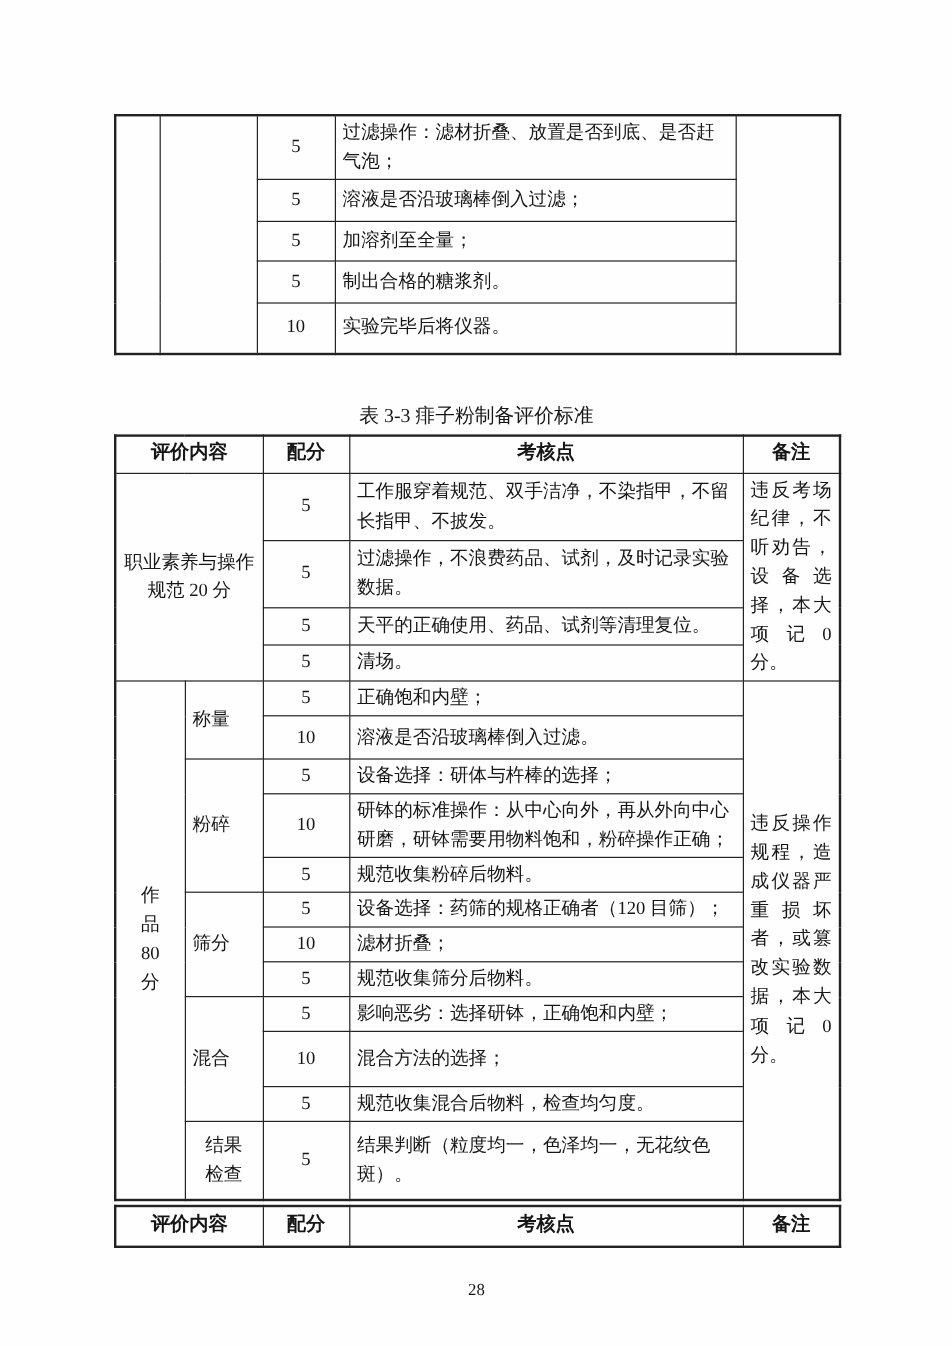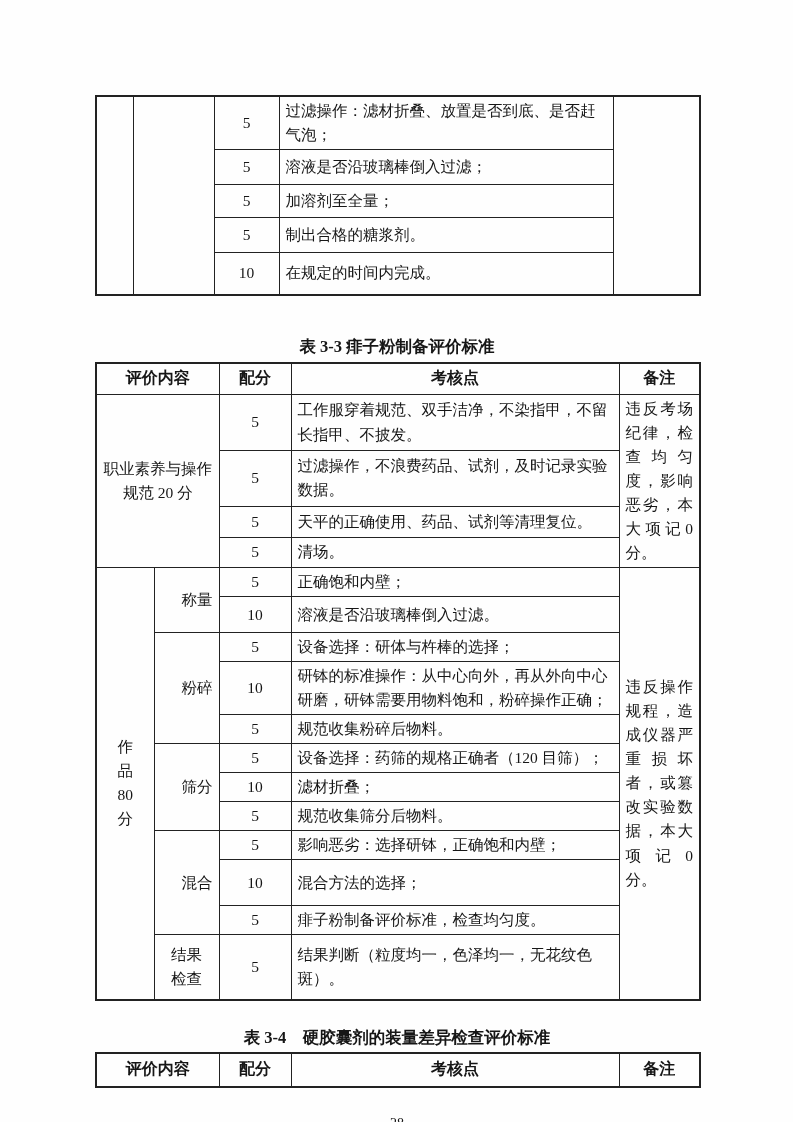--- a/index.html
+++ b/index.html
@@ -2,26 +2,26 @@
 <html><head>
 <meta charset="utf-8">
 <style>
   html,body{margin:0;padding:0;}
   body{width:793px;height:1122px;background:#fefefe;font-family:"Liberation Serif","DejaVu Serif",serif;color:#161616;}
   .page{position:relative;width:793px;height:1122px;overflow:hidden;}
   table.t{border-collapse:collapse;table-layout:fixed;margin-left:95px;border:2px solid #222;}
   table.t td{border:1px solid #222;padding:2px 6px;font-size:15.5px;line-height:1.55;vertical-align:middle;overflow:hidden;word-break:break-all;}
   td.score{text-align:center;padding:2px 1px;}
   td.point{text-align:left;}
-  td.cat{text-align:right;padding:2px 1px;}
+  td.cat{text-align:left;padding:2px 1px;}
   td.remark{text-align:justify;padding:2px 4px;}
   tr.hdr td{font-weight:bold;text-align:center;font-size:16px;}
   .prelines{white-space:pre-line;text-align:center;line-height:1.8;}
   .vstack{white-space:pre-line;text-align:center;line-height:1.95;}
-  .title{width:604px;margin-left:95px;text-align:center;font-weight:bold;font-size:16.5px;line-height:22px;}
+  .title{width:604px;margin-left:95px;text-align:center;font-weight:normal;font-size:16.5px;line-height:22px;}
   .pagenum{width:604px;margin-left:95px;text-align:center;font-size:14px;}
   .mt-top{margin-top:95px;}
   .mt-t33title{margin-top:40px;}
   .mt-t33{margin-top:4px;}
   .mt-t34title{margin-top:26px;}
   .mt-t34{margin-top:3px;}
   .mt-pagenum{margin-top:28px;}
 </style>
 </head>
 <body>
@@ -51,21 +51,21 @@
       <tr style="height:33px">
         <td class="score">5</td>
         <td class="point">加溶剂至全量；</td>
       </tr>
       <tr style="height:35px">
         <td class="score">5</td>
         <td class="point">制出合格的糖浆剂。</td>
       </tr>
       <tr style="height:42px">
         <td class="score">10</td>
-        <td class="point">在规定的时间内完成。</td>
+        <td class="point">实验完毕后将仪器。</td>
       </tr>
     </tbody>
   </table>
 
   <div class="title mt-t33title">表 3-3 痱子粉制备评价标准</div>
 
   <table class="t mt-t33">
     <colgroup>
         <col style="width:58px">
         <col style="width:65px">
@@ -79,21 +79,21 @@
         <td>配分</td>
         <td>考核点</td>
         <td>备注</td>
       </tr>
 
       <tr style="height:50px">
         <td colspan="2" rowspan="4" class="prelines">职业素养与操作
 规范 20 分</td>
         <td class="score">5</td>
         <td class="point">工作服穿着规范、双手洁净，不染指甲，不留长指甲、不披发。</td>
-        <td rowspan="4" class="remark">违反考场纪律，检查均匀度，影响恶劣，本大项记0分。</td>
+        <td rowspan="4" class="remark">违反考场纪律，不听劝告，设备选择，本大项记0分。</td>
       </tr>
       <tr style="height:48px">
         <td class="score">5</td>
         <td class="point">过滤操作，不浪费药品、试剂，及时记录实验数据。</td>
       </tr>
       <tr style="height:24px">
         <td class="score">5</td>
         <td class="point">天平的正确使用、药品、试剂等清理复位。</td>
       </tr>
       <tr style="height:26px">
@@ -148,33 +148,32 @@
         <td rowspan="3" class="cat">混合</td>
         <td class="score">5</td>
         <td class="point">影响恶劣：选择研钵，正确饱和内壁；</td>
       </tr>
       <tr style="height:46px">
         <td class="score">10</td>
         <td class="point">混合方法的选择；</td>
       </tr>
       <tr style="height:24px">
         <td class="score">5</td>
-        <td class="point">痱子粉制备评价标准，检查均匀度。</td>
+        <td class="point">规范收集混合后物料，检查均匀度。</td>
       </tr>
 
       <tr style="height:65px">
         <td class="prelines">结果
 检查</td>
         <td class="score">5</td>
         <td class="point">结果判断（粒度均一，色泽均一，无花纹色斑）。</td>
       </tr>
     </tbody>
   </table>
 
-  <div class="title mt-t34title">表 3-4　硬胶囊剂的装量差异检查评价标准</div>
 
   <table class="t mt-t34">
     <colgroup>
         <col style="width:123px">
         <col style="width:72px">
         <col style="width:328px">
         <col style="width:81px">
       </colgroup>
     <tbody>
       <tr class="hdr" style="height:34px">

